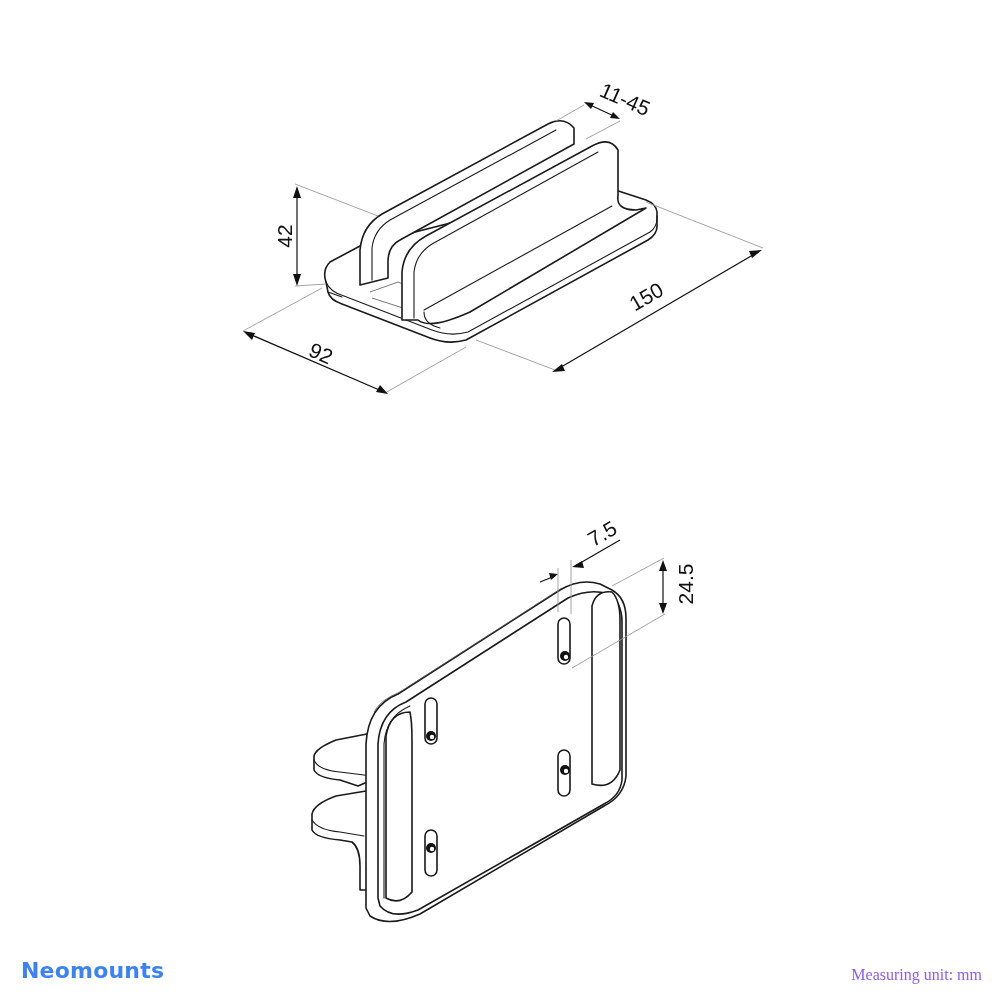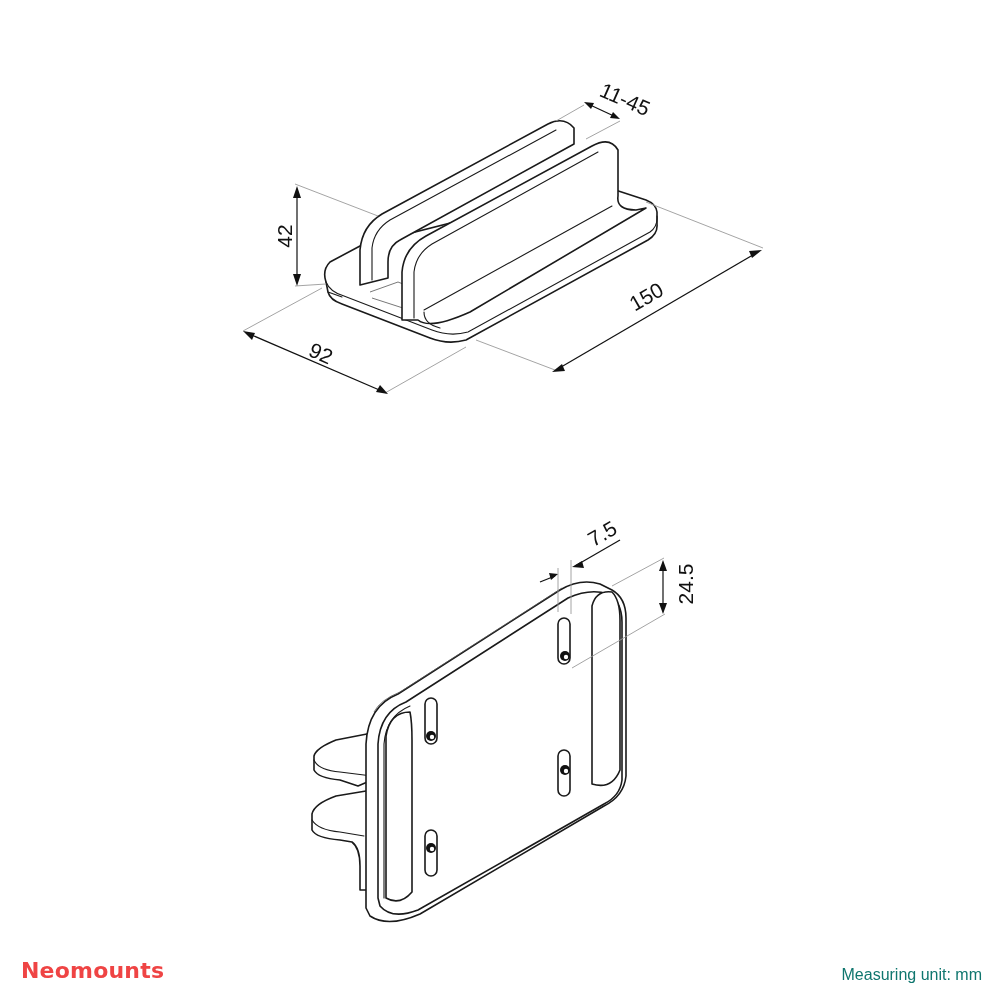--- a/index.html
+++ b/index.html
@@ -7,23 +7,23 @@
          font-family: "Liberation Sans", sans-serif; }
   svg.drawing { position: absolute; left: 0; top: 0; }
   .outline { fill: #ffffff; stroke: #1a1a1a; stroke-width: 1.6; stroke-linejoin: round; stroke-linecap: round; }
   .edge { fill: none; stroke: #1a1a1a; stroke-width: 1.1; stroke-linecap: round; }
   .thin { fill: none; stroke: #555; stroke-width: 0.8; }
   .ext { fill: none; stroke: #9a9a9a; stroke-width: 0.9; }
   .dim { fill: none; stroke: #111; stroke-width: 1.2; }
   .arrow { fill: #111; stroke: none; }
   .dimtext { font-family: "Liberation Sans", sans-serif; font-size: 21px; fill: #111; }
   .brand { position: absolute; left: 21px; top: 958px; font-family: "DejaVu Sans", sans-serif;
-           font-weight: bold; font-size: 22px; color: #ef4444; letter-spacing: 0.2px; }
-  .unit { position: absolute; right: 22px; top: 966px; font-family: Liberation Sans, sans-serif;
-          font-size: 16px; color: #0f766e; }
+           font-weight: bold; font-size: 22px; color: #3b82f6; letter-spacing: 0.2px; }
+  .unit { position: absolute; right: 22px; top: 966px; font-family: Liberation Serif, serif;
+          font-size: 16px; color: #8b5cf6; }
 </style>
 </head>
 <body>
 
 <svg class="drawing" width="1004" height="1004" viewBox="0 0 1004 1004">
 
   <g>
 
     <path class="outline" d="M330 262 Q322 270 326 282 L328 292 Q330 300 342 304 L430 338 Q448 345 466 340 L648 240 Q658 234 657 224 L657 212 Q656 204 646 200 L600 185 L360 246 Z"></path>
     <path class="edge" d="M326 282 Q330 292 344 296 L432 330 Q450 337 468 332 L650 232 Q658 226 657 216"></path>

